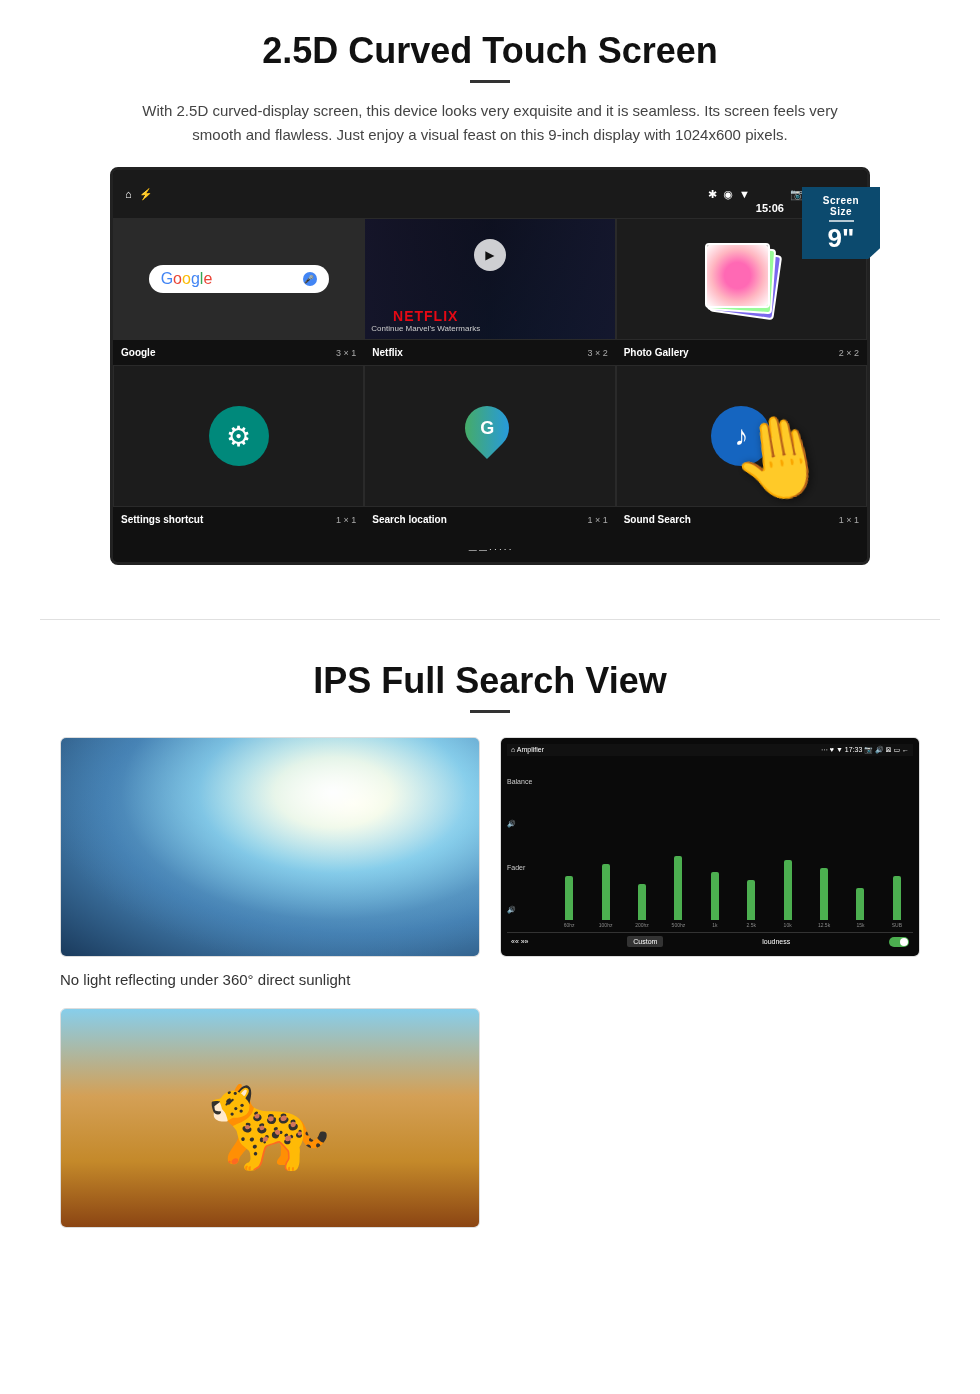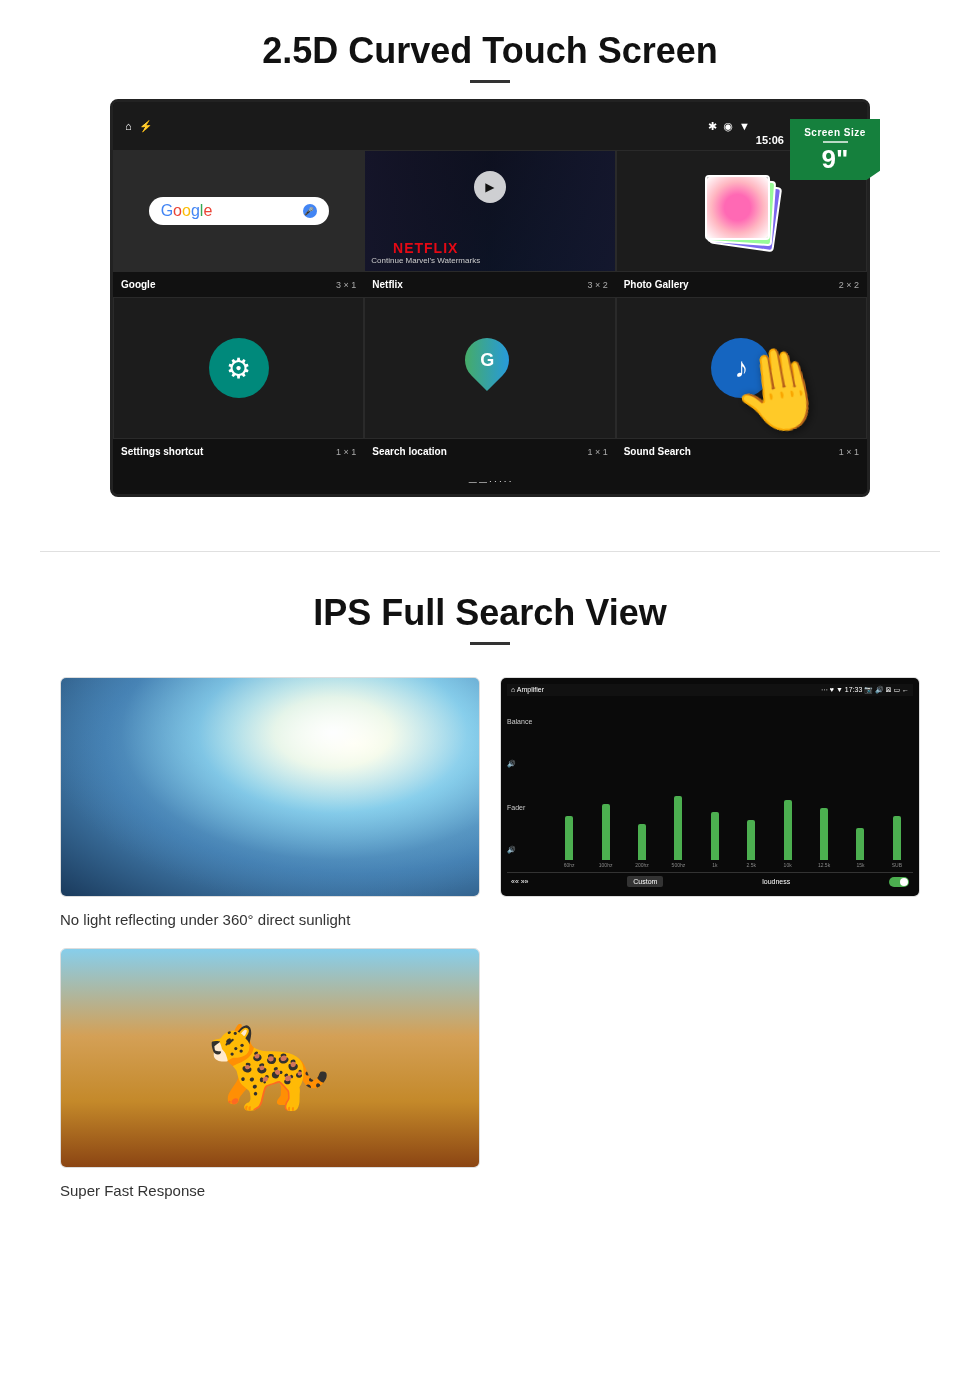--- a/index.html
+++ b/index.html
@@ -259,23 +259,23 @@
     .music-note {
       font-size: 28px;
       color: #fff;
     }
 
     
     .screen-size-badge {
       position: absolute;
       top: 20px;
       right: -10px;
-      background: #15803d;
-      color: #fff;
-      width: 90px;
+      background: #0c4a6e;
+      color: #fff;
+      width: 78px;
       padding: 8px 10px;
       text-align: center;
       clip-path: polygon(0 0, 100% 0, 100% 85%, 85% 100%, 0 100%);
       z-index: 10;
     }
     .badge-label {
       font-size: 10px;
       font-weight: bold;
       letter-spacing: 0.5px;
     }
@@ -313,21 +313,21 @@
     
     .section-2 {
       text-align: center;
       padding: 10px 60px 30px;
     }
 
     .feature-grid {
       display: grid;
       grid-template-columns: 1fr 1fr;
       gap: 20px;
-      margin-top: 32px;
+      margin-top: 24px;
       text-align: left;
     }
 
     .feature-item {
       display: flex;
       flex-direction: column;
     }
 
     .feature-image {
       width: 100%;
@@ -494,20 +494,21 @@
       color: #333;
       margin-top: 4px;
     }
   </style>
 </head>
 <body>
 
 <div class="section-1">
   <h1 class="section-title">2.5D Curved Touch Screen</h1>
   <div class="title-divider"></div>
+  <p class="section-desc">With 2.5D curved-display screen, this device looks very exquisite and it is seamless. Its screen feels very smooth and flawless. Just enjoy a visual feast on this 9-inch display with 1024x600 pixels.</p>
 
   <div class="device-wrapper">
     
     <div class="screen-size-badge">
       <div class="badge-label">Screen Size</div>
       <div class="badge-divider"></div>
       <div class="badge-size">9"</div>
     </div>
 
     <div class="device-screen">
@@ -724,18 +725,17 @@
         </div>
       </div>
     </div>
 
     <div class="feature-item">
       <div class="feature-image">
         <div class="img-cheetah">
           <div style="font-size:100px;">🐆</div>
         </div>
       </div>
-      <span class="feature-label">Super Fast Response</span>
     </div>
 
 
   </div>
 </div>
 
 </body></html>

